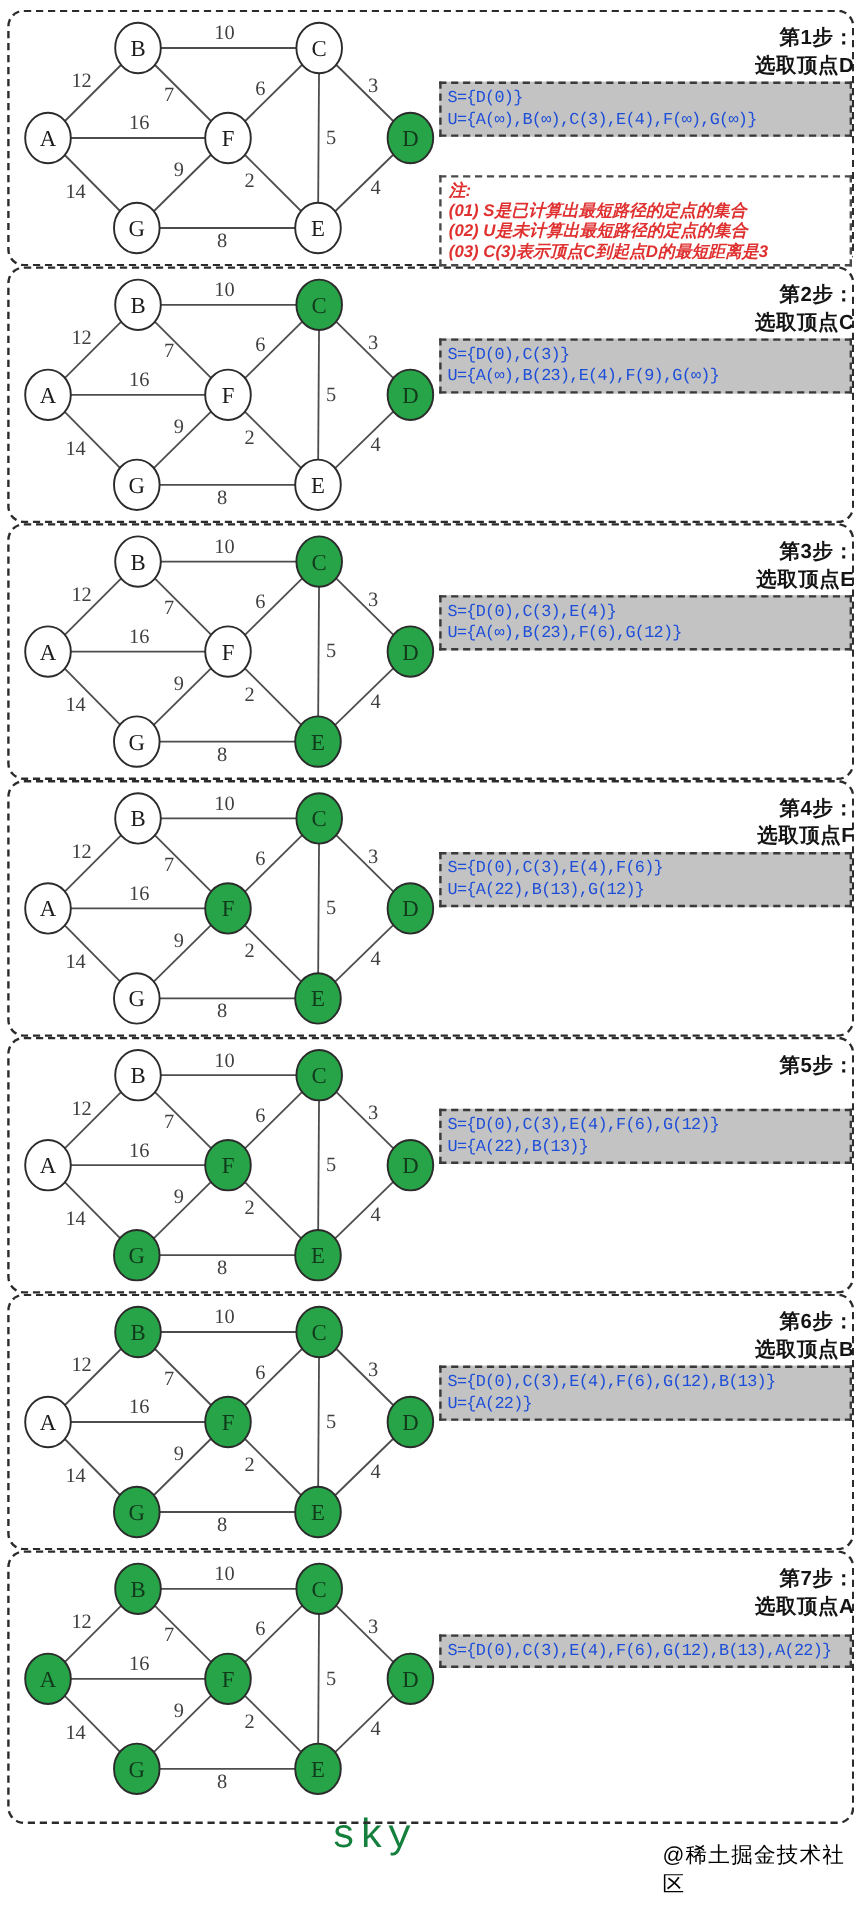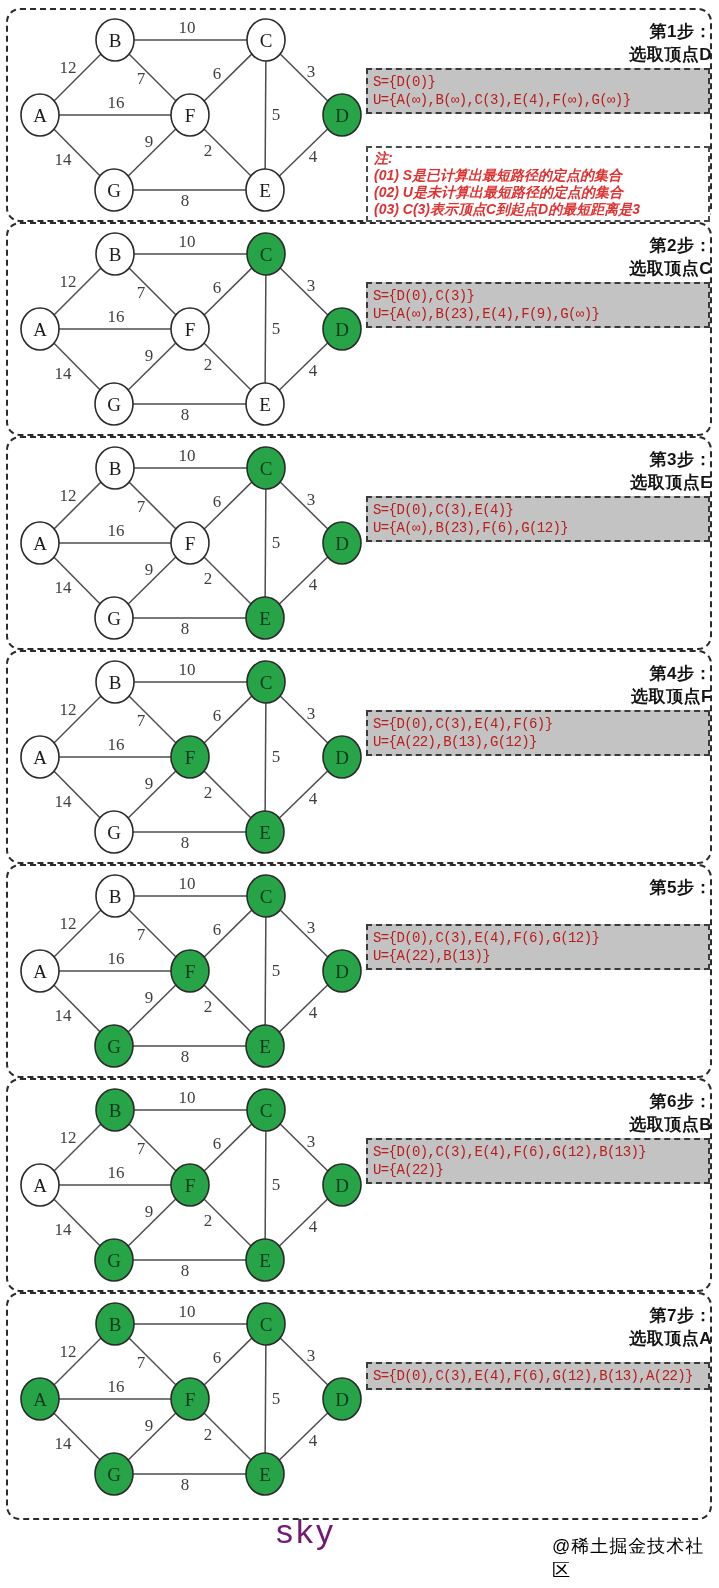--- a/index.html
+++ b/index.html
@@ -34,38 +34,38 @@
     font-size:17px;line-height:23px;color:#141414;font-weight:600;
     letter-spacing:0.5px;
   }
   .set-box{
     position:absolute;left:358px;top:58px;box-sizing:border-box;
     width:344px;
     border:2px dashed #3a3a3a;
     background:#c3c3c3;
     padding:3px 5px;
     font-family:"Liberation Mono","DejaVu Sans Mono",monospace;
-    font-size:14px;line-height:18px;letter-spacing:-0.6px;color:#b91c1c;
+    font-size:14px;line-height:18px;letter-spacing:-0.6px;color:#1d4ed8;
     white-space:nowrap;overflow:hidden;
   }
   .panel.tall .set-box{top:68px;}
   .note-box{
     position:absolute;left:358px;top:136px;box-sizing:border-box;
     width:344px;
     border:2px dashed #4a4a4a;background:#ffffff;
     padding:2px 6px;
     font-style:italic;font-weight:600;
     font-size:14px;line-height:17px;color:#e03131;
     white-space:nowrap;overflow:hidden;
   }
   .watermark{position:absolute;z-index:0;pointer-events:none;}
   .wm-sky{
     left:276px;top:1512px;
-    font-family:Liberation Sans, sans-serif;
-    font-size:34px;color:#701a75;letter-spacing:3px;
+    font-family:Liberation Mono, monospace;
+    font-size:34px;color:#15803d;letter-spacing:3px;
   }
   .wm-community{
     left:552px;top:1534px;
     font-size:18px;color:#000000;letter-spacing:1px;
   }
 </style>
 </head>
 <body>
 
 <div class="watermark wm-sky">sky</div>

